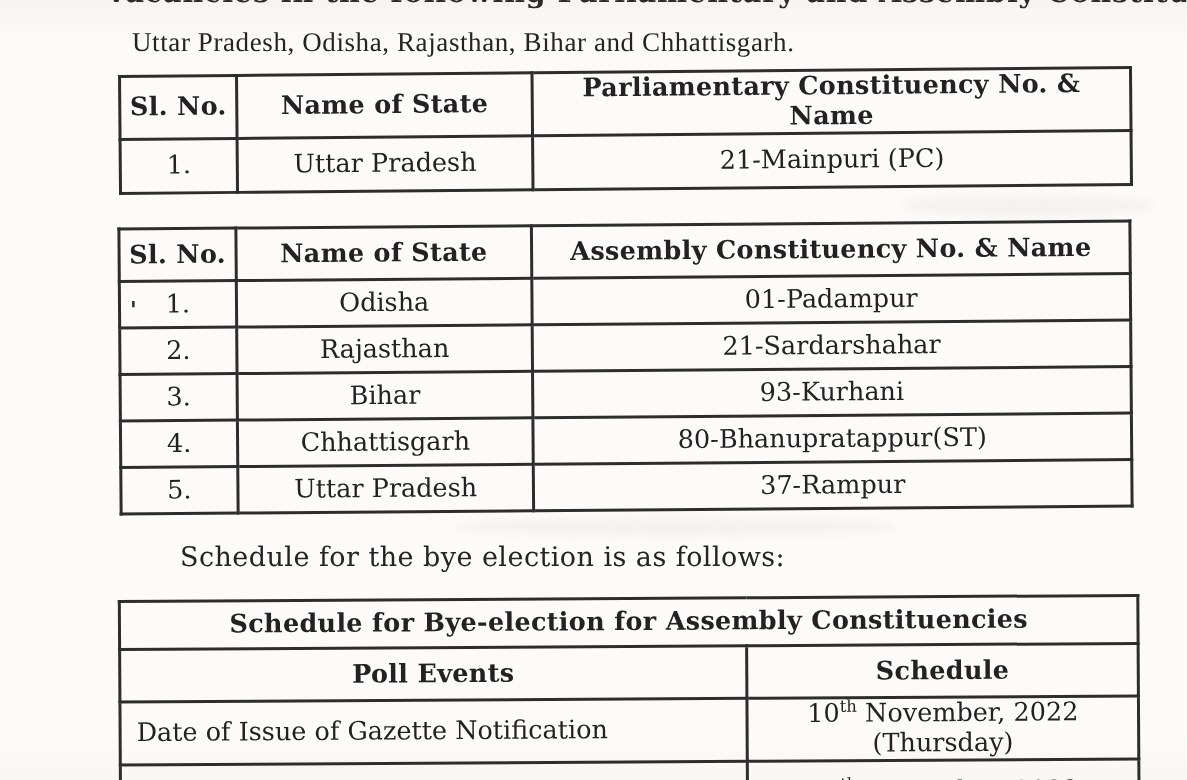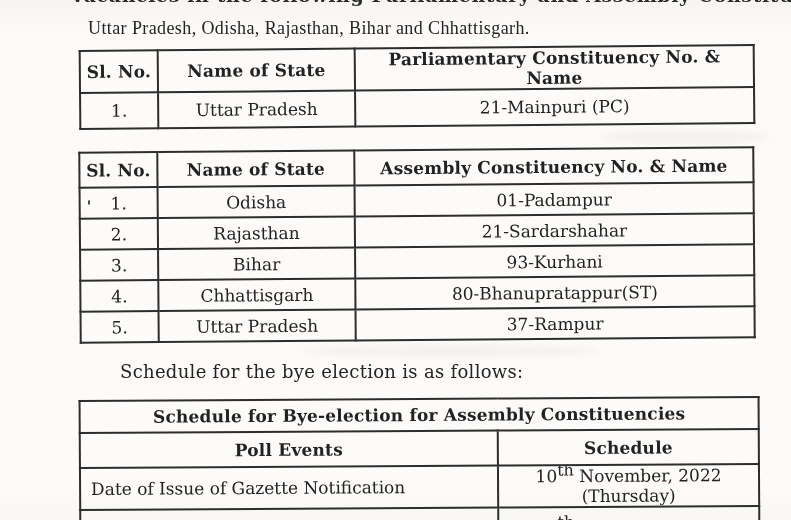--- a/index.html
+++ b/index.html
@@ -39,21 +39,21 @@
     white-space:nowrap;color:#242424;
   }
   .tbl-sched{left:79px;top:398px;width:679px;transform:rotate(-0.35deg);}
   .tbl-sched .trow{height:32px;}
   .tbl-sched .hrow{height:35px;}
   .tbl-sched .drow{height:41px;}
   .col-event{width:418px;}
   .col-sched{width:261px;}
   .cell-event{text-align:left;padding-left:10px;}
   .sched-val{line-height:20px;}
-  sup{font-size:16px;line-height:0;}
+  sup{font-size:11px;line-height:0;}
   .sl-cell{position:relative;}
   .stray{
     position:absolute;left:6px;top:9px;font-size:15px;font-weight:bold;color:#333;
   }
   .artifact{position:absolute;background:#e9e7e3;opacity:.45;filter:blur(3px);border-radius:50%;}
   .a1{left:600px;top:130px;width:170px;height:14px;}
   .a2{left:300px;top:345px;width:300px;height:12px;}
 </style>
 </head>
 <body>

